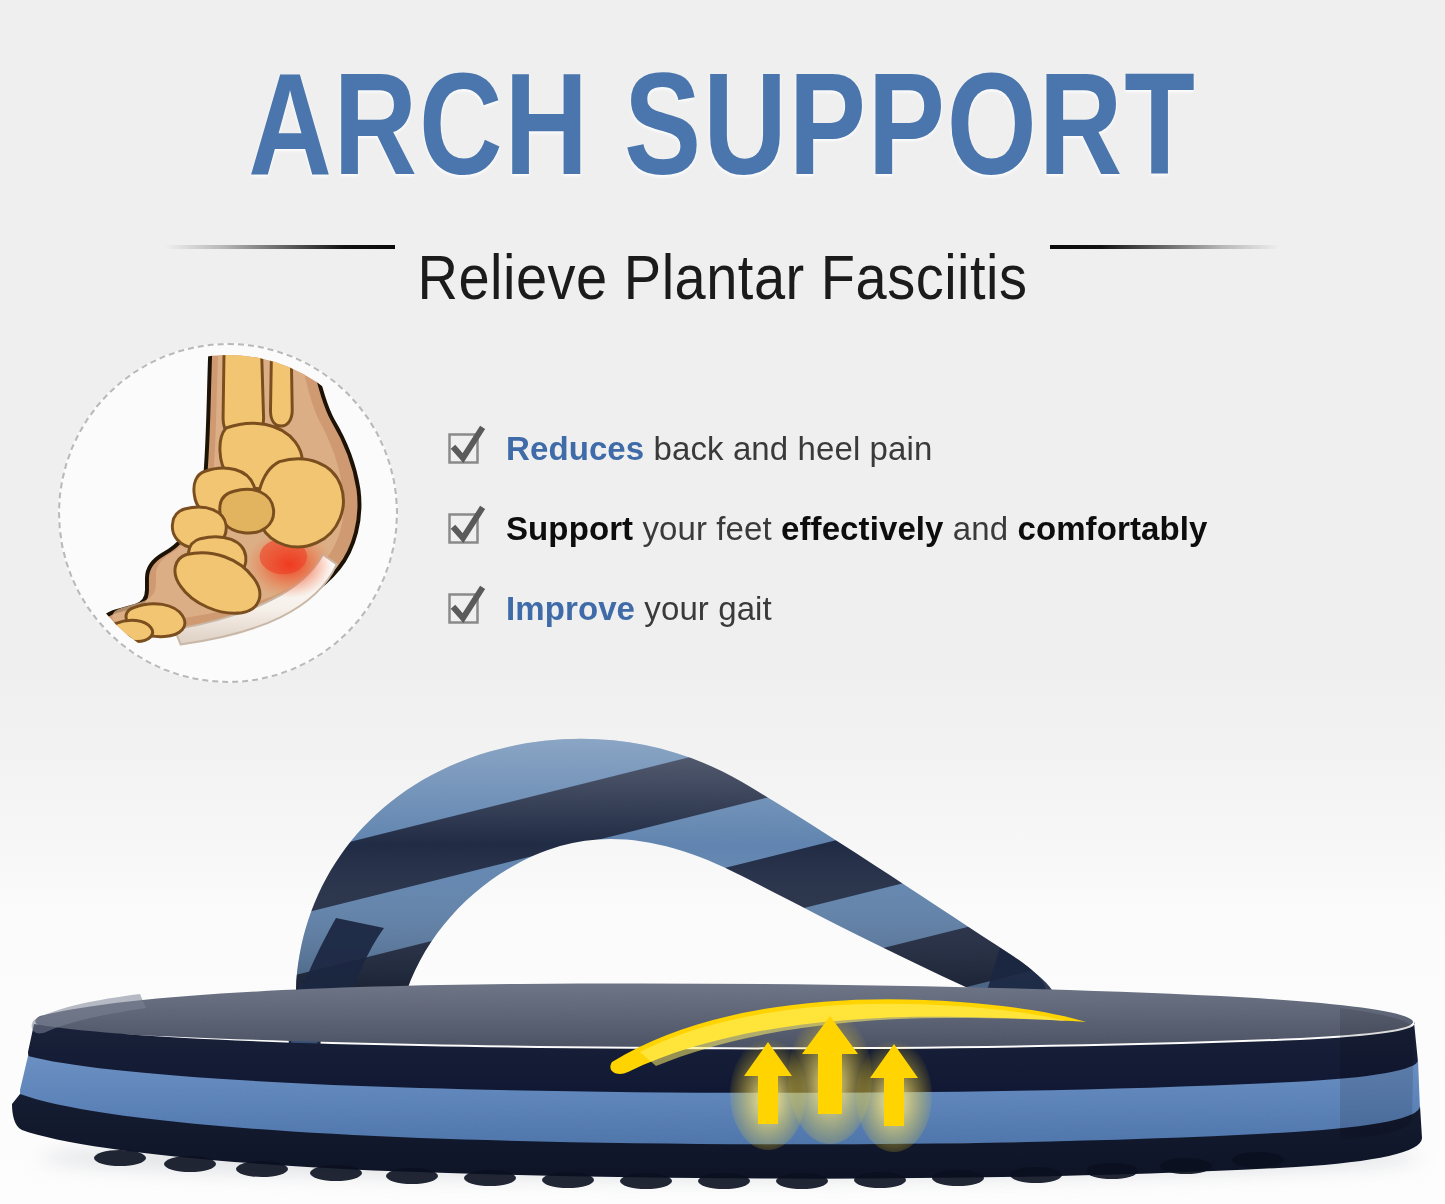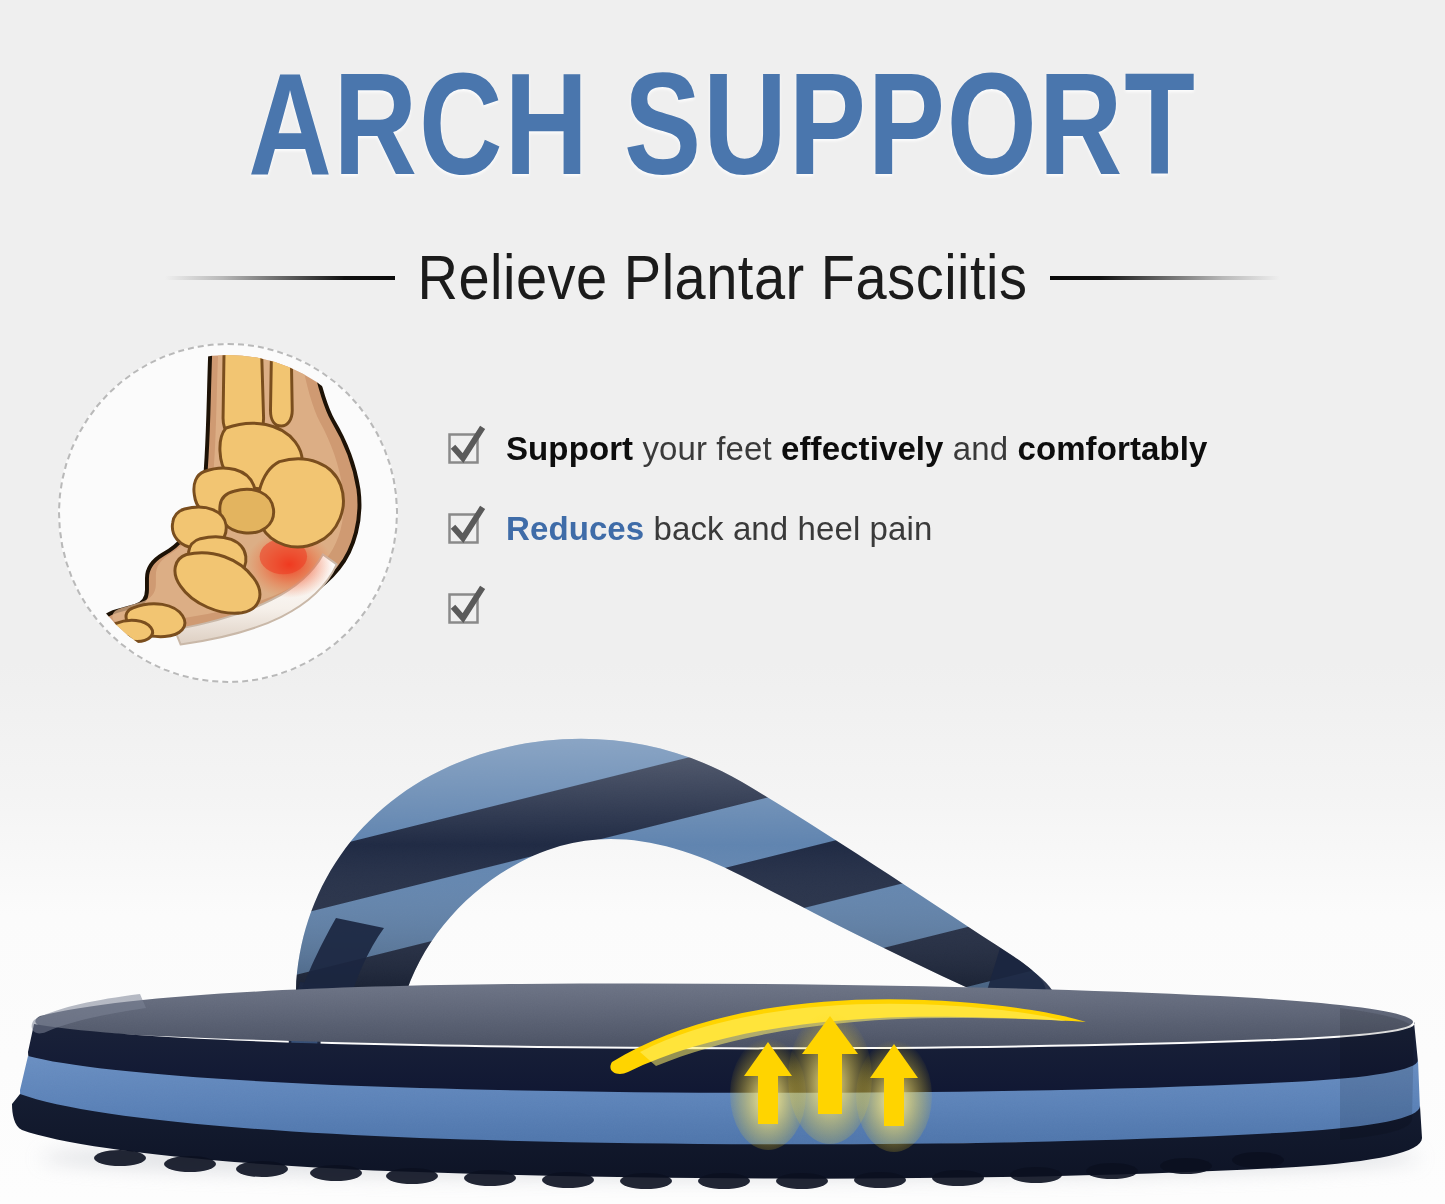--- a/index.html
+++ b/index.html
@@ -30,21 +30,21 @@
     color:#4a76ad;
     transform:scaleY(1.22) scaleX(0.98);
     transform-origin:top center;
     text-shadow:0 2px 3px rgba(255,255,255,0.9);
     white-space:nowrap;
   }
 
   
   .subtitle-row {
     position:absolute; top:245px; left:0; width:100%;
-    display:flex; align-items:center; justify-content:center;
+    display:flex; justify-content:center;
     gap:22px;
   }
   .rule {
     height:4px; width:230px; flex:none;
   }
   .rule.left  { background:linear-gradient(90deg,rgba(20,20,20,0) 0%,rgba(20,20,20,0.25) 25%,#111 78%,#0a0a0a 100%); }
   .rule.right { background:linear-gradient(270deg,rgba(20,20,20,0) 0%,rgba(20,20,20,0.25) 25%,#111 78%,#0a0a0a 100%); }
   .subtitle {
     font-family:"Liberation Sans Narrow","Liberation Sans", sans-serif;
     font-size:56px;
@@ -178,42 +178,45 @@
   <div class="benefits">
 
     <div class="benefit">
       <span class="cbox">
         <svg width="34" height="40" viewBox="0 0 34 40">
           <rect x="1.5" y="6.5" width="28" height="28" fill="none" stroke="#8a8a8a" stroke-width="2.5"></rect>
           <path d="M7 21 L15 30 L33 2" fill="none" stroke="#5a5a5a" stroke-width="6" stroke-linecap="square" stroke-linejoin="miter"></path>
         </svg>
       </span>
       <span class="btext">
-        <b>Support</b><span> your feet </span><b>effectively</b><span> and </span><b>comfortably</b>
+        <span class="blue">Reduces</span><span> back and heel pain</span>
       </span>
     </div>
 
     <div class="benefit">
       <span class="cbox">
         <svg width="34" height="40" viewBox="0 0 34 40">
           <rect x="1.5" y="6.5" width="28" height="28" fill="none" stroke="#8a8a8a" stroke-width="2.5"></rect>
           <path d="M7 21 L15 30 L33 2" fill="none" stroke="#5a5a5a" stroke-width="6" stroke-linecap="square" stroke-linejoin="miter"></path>
         </svg>
       </span>
       <span class="btext">
-        <span class="blue">Reduces</span><span> back and heel pain</span>
+        <b>Support</b><span> your feet </span><b>effectively</b><span> and </span><b>comfortably</b>
       </span>
     </div>
 
     <div class="benefit">
       <span class="cbox">
         <svg width="34" height="40" viewBox="0 0 34 40">
           <rect x="1.5" y="6.5" width="28" height="28" fill="none" stroke="#8a8a8a" stroke-width="2.5"></rect>
           <path d="M7 21 L15 30 L33 2" fill="none" stroke="#5a5a5a" stroke-width="6" stroke-linecap="square" stroke-linejoin="miter"></path>
         </svg>
+      </span>
+      <span class="btext">
+        <span class="blue">Improve</span><span> your gait</span>
       </span>
     </div>
 
   </div>
 
   <div class="sandal">
     <svg viewBox="0 0 1445 514" xmlns="http://www.w3.org/2000/svg">
       <defs>
 
         <pattern id="strapStripes" width="116" height="40" patternUnits="userSpaceOnUse" patternTransform="rotate(76)">

